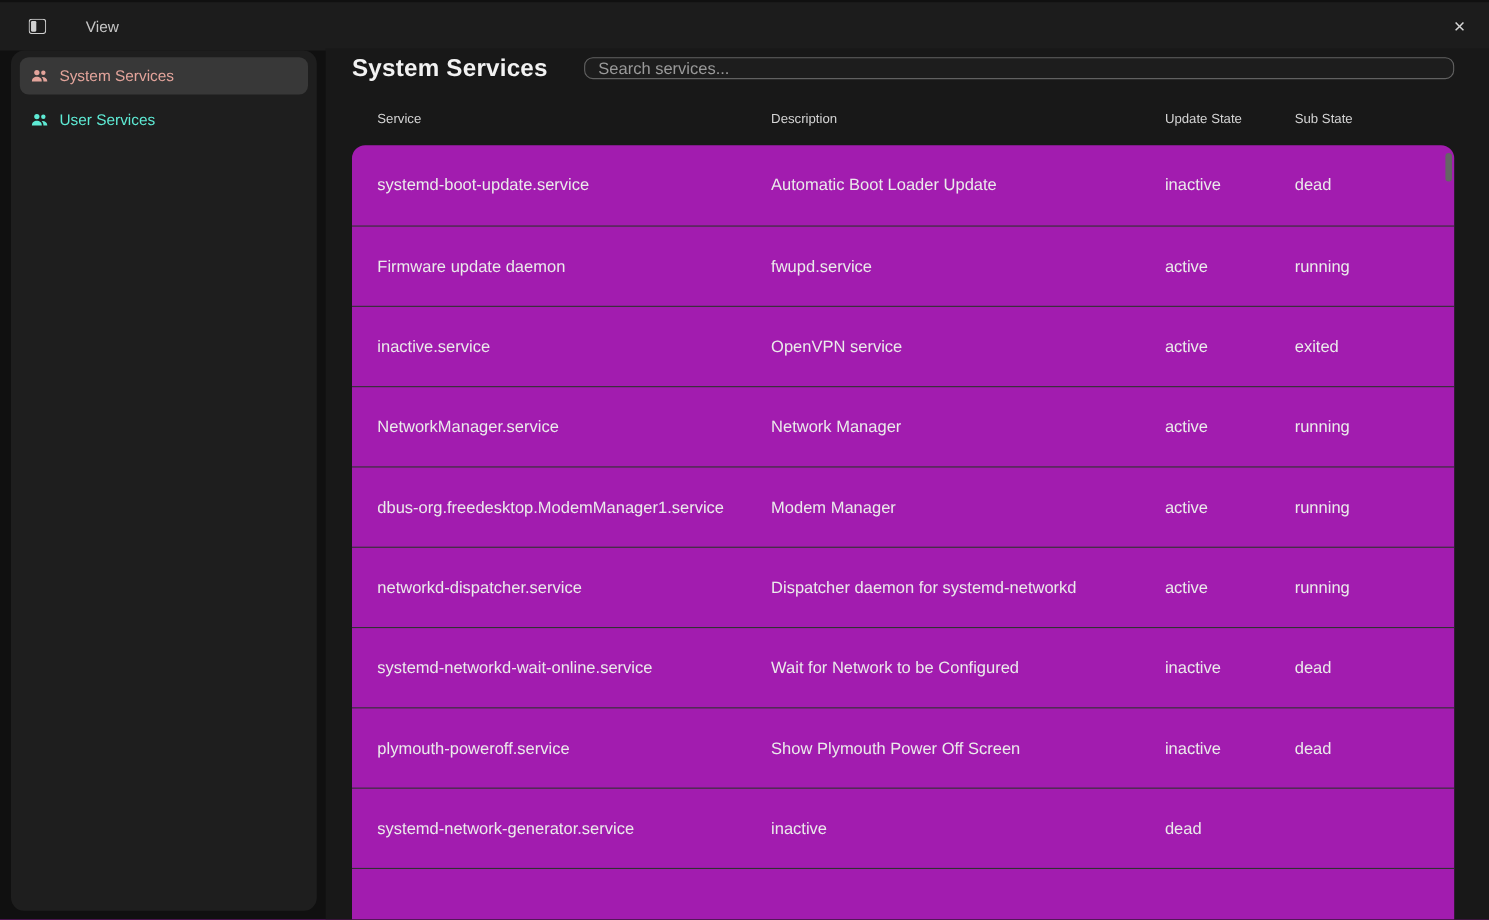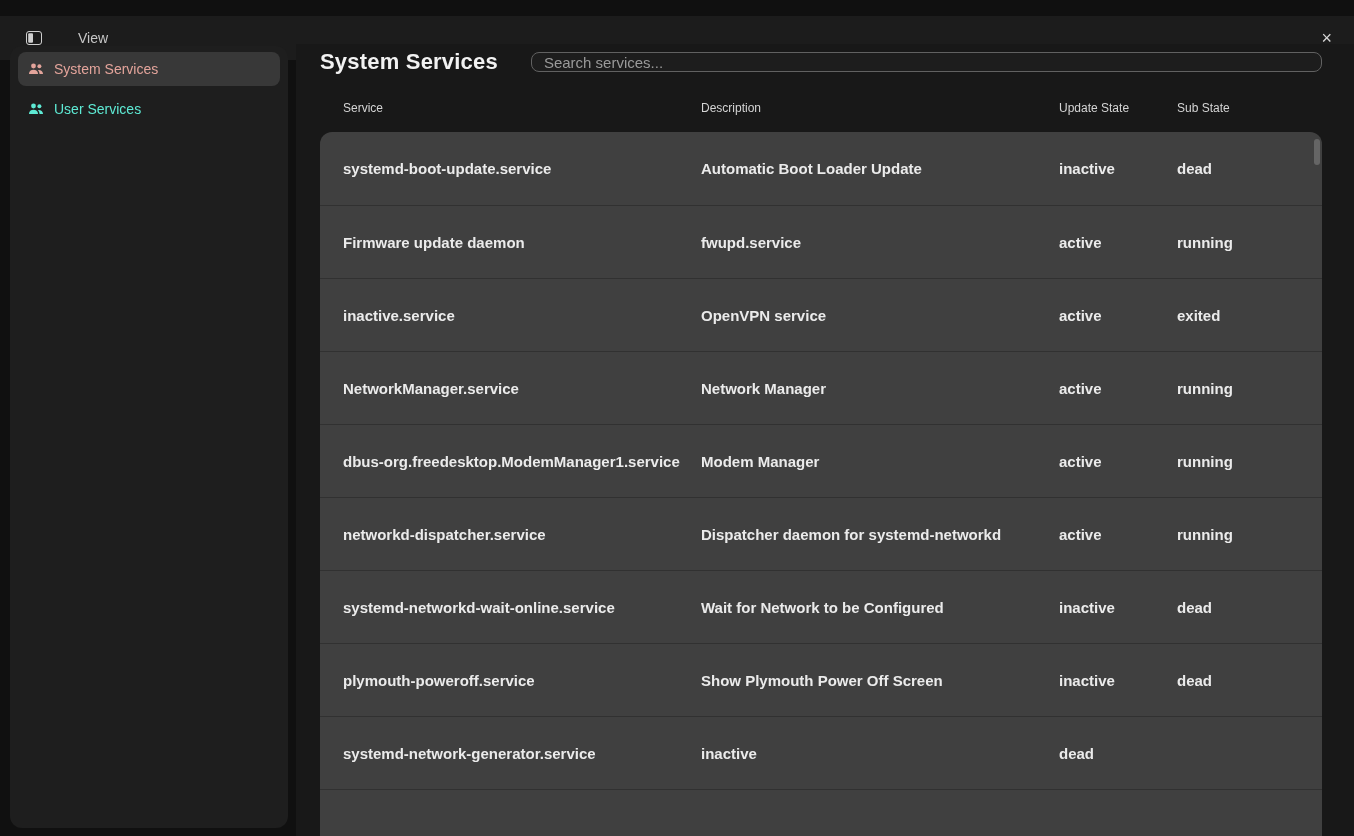--- a/index.html
+++ b/index.html
@@ -8,21 +8,21 @@
   body {
     background: #101010;
     font-family: "Liberation Sans", "DejaVu Sans", sans-serif;
     color: #eaeaea;
     position: relative;
     overflow: hidden;
   }
 
   
   .titlebar {
-    position: absolute; top: 16px; left: 0; right: 0; height: 44px;
+    position: absolute; top: 2px; left: 0; right: 0; height: 44px;
     background: #1c1c1c;
     display: flex; align-items: center;
   }
   .sidebar-toggle {
     margin-left: 22px; background: none; border: none; color: #cfcfcf;
     display: flex; align-items: center; cursor: pointer; padding: 4px;
   }
   .view-menu {
     margin-left: 22px; background: none; border: none; color: #c6c6c6;
     font-size: 14px; font-family: inherit; cursor: pointer;
@@ -65,22 +65,22 @@
 
   .thead, .row {
     display: grid;
     grid-template-columns: 358px 358px 118px 1fr;
     align-items: center;
     padding-left: 23px;
   }
   .thead { height: 48px; margin: 0 32px 0 24px; color: #d4d4d4; font-size: 12px; }
   .rows-card {
     flex: 1; margin: 0 32px 0 24px;
-    background: #404040; border-radius: 12px 12px 0 0;
-    position: relative; overflow: hidden; font-weight: bold;
+    background: #a21caf; border-radius: 12px 12px 0 0;
+    position: relative; overflow: hidden;
   }
   .row { height: 73px; font-size: 15px; color: #ebebeb; }
   .row + .row, .partial-row { border-top: 1px solid #313131; }
   .partial-row { height: 73px; }
   .cell { padding-right: 16px; overflow: hidden; text-overflow: ellipsis; white-space: nowrap; }
   .scroll-thumb {
     position: absolute; top: 7px; right: 2px; width: 6px; height: 26px;
     border-radius: 3px; background: #656565; cursor: pointer;
   }
 </style>

